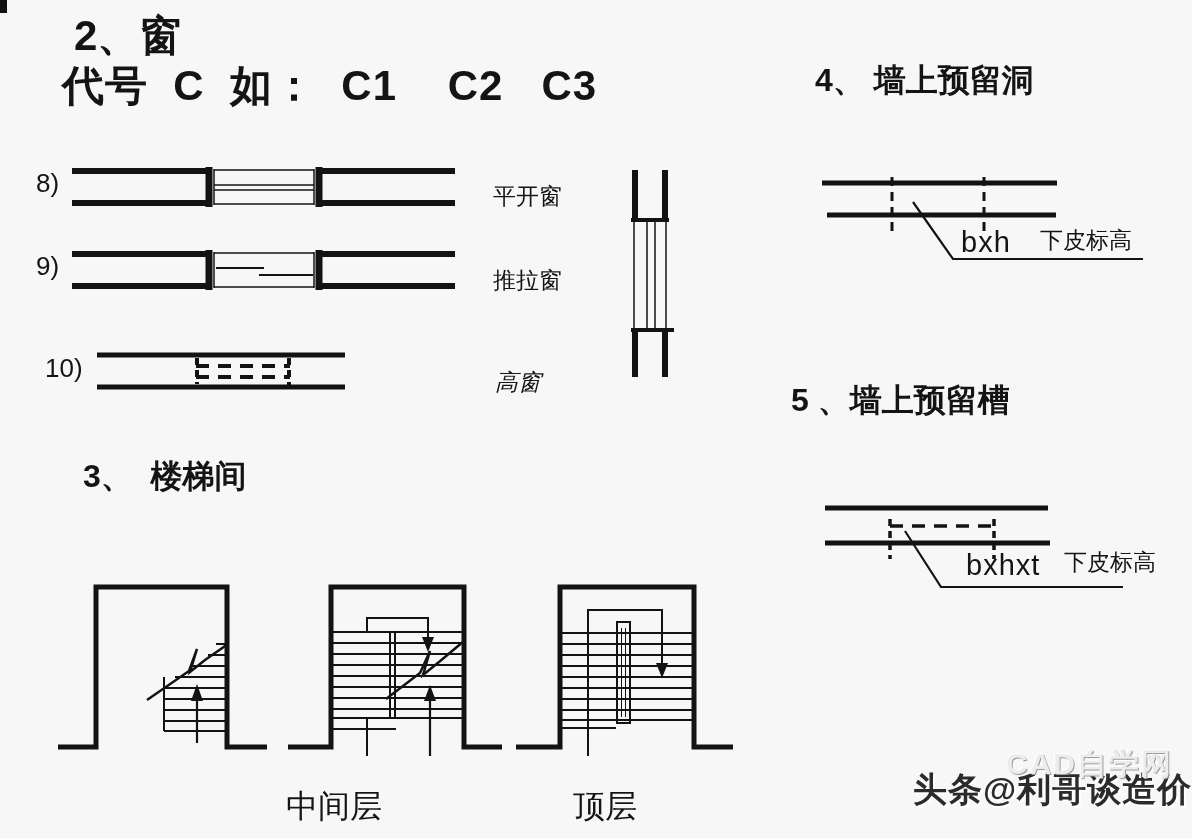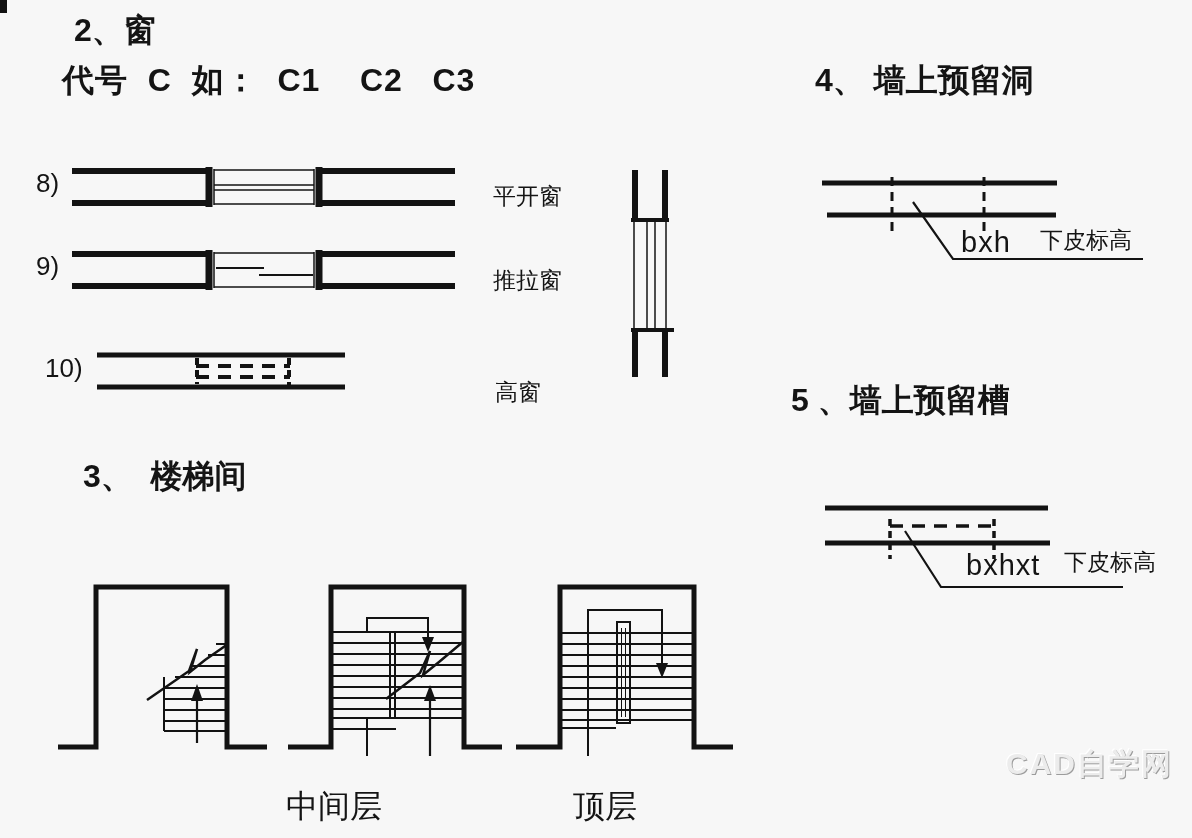--- a/index.html
+++ b/index.html
@@ -13,21 +13,21 @@
   #lineart{position:absolute;left:0;top:0;}
   #lineart line, #lineart path, #lineart rect{stroke:#131313;}
   .txt{
     position:absolute;
     color:#141414;
     line-height:1.05;
     white-space:pre;
     font-family:"Liberation Sans", sans-serif;
   }
   .bold{font-weight:700;}
-  .t34{font-size:32px;}
+  .t34{font-size:42px;}
   .t32{font-size:32px;}
   .t30{font-size:32px;}
   .t28{font-size:23px;}
   .t26{font-size:26px;}
   .dim{font-size:29px;letter-spacing:1px;}
   .wm-dark{
     color:#2b2b2b;
     font-size:34px;
     font-weight:700;
     text-shadow:2px 2px 0 rgba(255,255,255,0.85);
@@ -184,31 +184,32 @@
   <div class="txt t34 bold" style="left:74px;top:14px;">2、窗</div>
 
   <div class="txt t34 bold" style="left:62px;top:64px;letter-spacing:1px;">代号  C  如：  C1    C2   C3</div>
 
   <div class="txt t26" style="left:36px;top:170px;">8)</div>
   <div class="txt t26" style="left:36px;top:253px;">9)</div>
   <div class="txt t26" style="left:45px;top:355px;">10)</div>
 
   <div class="txt t28" style="left:493px;top:184px;">平开窗</div>
   <div class="txt t28" style="left:493px;top:268px;">推拉窗</div>
-  <div class="txt t28" style="left:495px;top:380px;">高窗</div>
+  <div class="txt t28" style="left:495px;top:370px;font-style:italic;">高窗</div>
 
   <div class="txt t32 bold" style="left:83px;top:460px;">3、  楼梯间</div>
 
   <div class="txt t30" style="left:118px;top:790px;margin-top:48px;">底层</div>
   <div class="txt t30" style="left:286px;top:790px;">中间层</div>
   <div class="txt t30" style="left:573px;top:790px;">顶层</div>
 
   <div class="txt t30 bold" style="left:815px;top:64px;">4、 墙上预留洞</div>
   <div class="txt dim" style="left:961px;top:227px;">bxh</div>
   <div class="txt t28" style="left:1040px;top:228px;">下皮标高</div>
 
   <div class="txt t32 bold" style="left:791px;top:384px;">5 、墙上预留槽</div>
   <div class="txt dim" style="left:966px;top:550px;">bxhxt</div>
   <div class="txt t28" style="left:1064px;top:550px;">下皮标高</div>
 
+  <div class="txt wm-dark" style="left:913px;top:772px;">头条@利哥谈造价</div>
   <div class="txt wm-light" style="left:1006px;top:748px;">CAD自学网</div>
 
 </div>
 
 </body></html>

